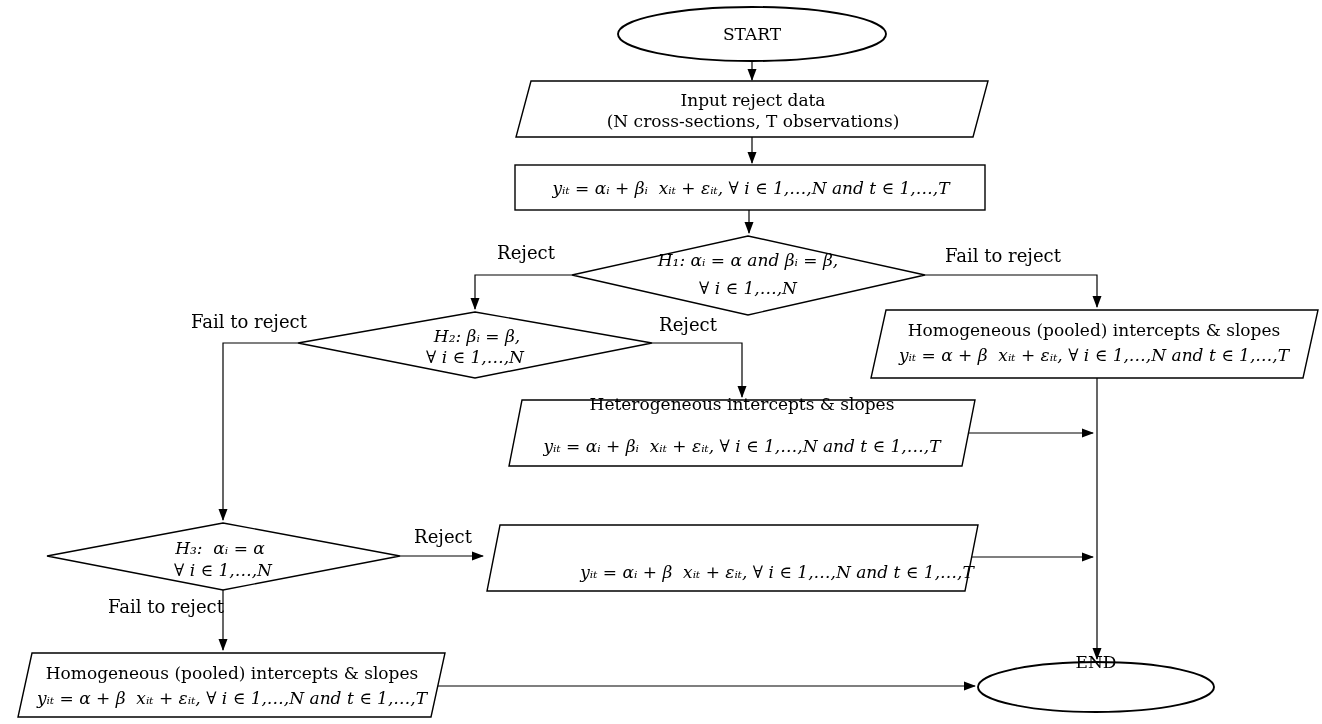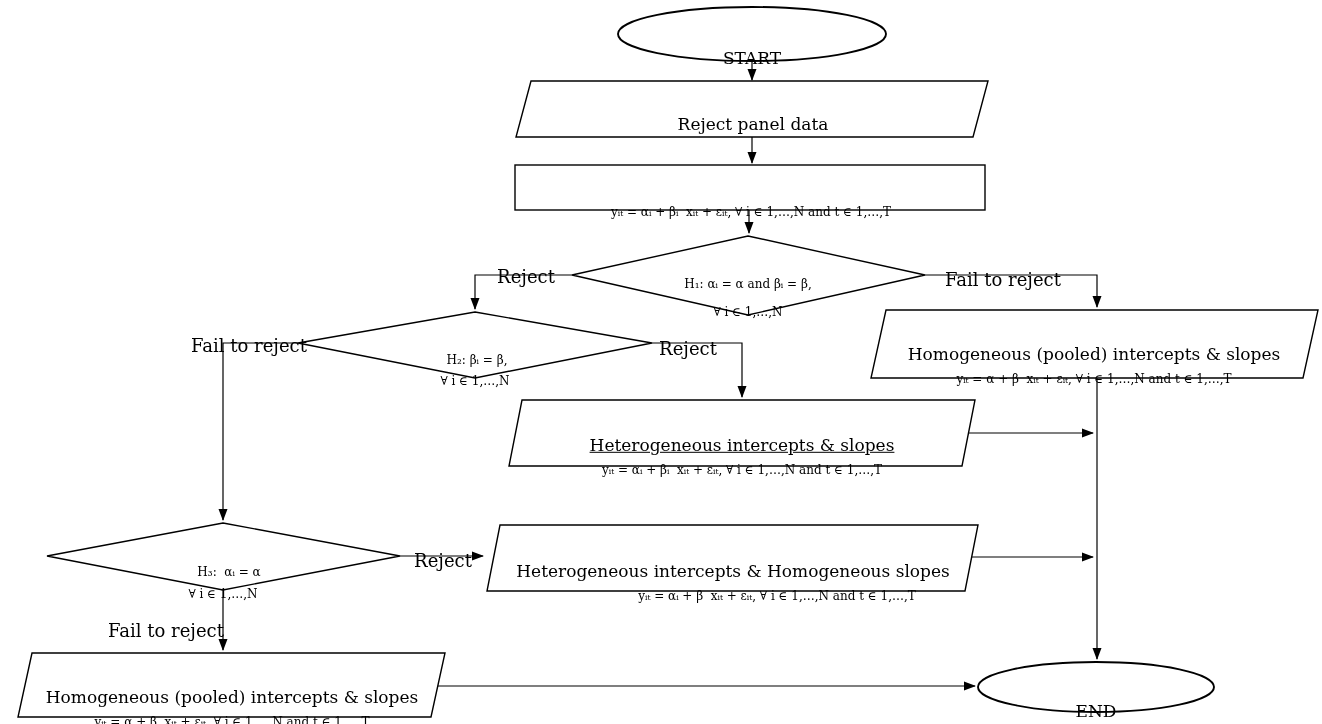--- a/index.html
+++ b/index.html
@@ -4,23 +4,23 @@
 <style>
   html,body{margin:0;padding:0;background:#ffffff;}
   .canvas{
     position:relative;width:1322px;height:724px;background:#ffffff;
     font-family:"DejaVu Serif","Liberation Serif",serif;color:#000;overflow:hidden;
   }
   .layer{position:absolute;left:0;top:0;}
   .shape{fill:#ffffff;stroke:#000000;stroke-width:1.4;}
   .term{stroke-width:1.9;}
   .edge{fill:none;stroke:#000000;stroke-width:1.2;}
-  .t{position:absolute;transform:translate(-50%,-50%);white-space:pre;text-align:center;line-height:1.2;margin-top:24px;}
+  .t{position:absolute;transform:translate(-50%,-50%);white-space:pre;text-align:center;line-height:1.2;}
   .title{font-size:17px;}
-  .eq{font-size:12px;}
+  .eq{font-size:17px;font-style:italic;}
   .lbl{font-size:18px;}
 </style>
 </head>
 <body>
 
 <div class="canvas">
 
   <svg class="layer" width="1322" height="724" viewBox="0 0 1322 724">
     <defs>
       <marker id="arr" viewBox="0 0 12 12" refX="11" refY="6" markerWidth="12" markerHeight="12" markerUnits="userSpaceOnUse" orient="auto">
@@ -50,46 +50,46 @@
     <polygon class="shape" points="475,312 652,343 475,378 298,343"></polygon>
     <polygon class="shape" points="522,400 975,400 962,466 509,466"></polygon>
     <polygon class="shape" points="223,523 400,556 223,590 47,556"></polygon>
     <polygon class="shape" points="500,525 978,525 965,591 487,591"></polygon>
     <polygon class="shape" points="32,653 445,653 431,717 18,717"></polygon>
     <ellipse class="shape term" cx="1096" cy="687" rx="118" ry="25"></ellipse>
   </svg>
 
   <div class="t title" style="left:752px;top:34px;">START</div>
 
-  <div class="t title" style="left:753px;top:100px;">Reject panel data</div>
+  <div class="t title" style="left:753px;top:100px;">Input reject data</div>
+  <div class="t title" style="left:753px;top:121px;">(N cross-sections, T observations)</div>
 
   <div class="t eq" style="left:751px;top:188px;">yᵢₜ = αᵢ + βᵢ  xᵢₜ + εᵢₜ, ∀ i ∈ 1,…,N and t ∈ 1,…,T</div>
 
   <div class="t eq" style="left:748px;top:260px;">H₁: αᵢ = α and βᵢ = β,</div>
   <div class="t eq" style="left:748px;top:288px;">∀ i ∈ 1,…,N</div>
 
   <div class="t eq" style="left:477px;top:336px;">H₂: βᵢ = β,</div>
   <div class="t eq" style="left:475px;top:357px;">∀ i ∈ 1,…,N</div>
 
-  <div class="t eq" style="left:229px;top:548px;text-align:right;">H₃:  αᵢ = α</div>
+  <div class="t eq" style="left:220px;top:548px;text-align:right;">H₃:  αᵢ = α</div>
   <div class="t eq" style="left:223px;top:570px;">∀ i ∈ 1,…,N</div>
 
   <div class="t title" style="left:1094px;top:330px;">Homogeneous (pooled) intercepts &amp; slopes</div>
   <div class="t eq" style="left:1094px;top:355px;">yᵢₜ = α + β  xᵢₜ + εᵢₜ, ∀ i ∈ 1,…,N and t ∈ 1,…,T</div>
 
-  <div class="t title" style="left:742px;top:421px;text-decoration:underline;">Heterogeneous intercepts &amp; slopes</div>
+  <div class="t title" style="left:742px;top:404px;">Heterogeneous intercepts &amp; slopes</div>
   <div class="t eq" style="left:742px;top:446px;">yᵢₜ = αᵢ + βᵢ  xᵢₜ + εᵢₜ, ∀ i ∈ 1,…,N and t ∈ 1,…,T</div>
 
-  <div class="t title" style="left:733px;top:547px;">Heterogeneous intercepts &amp; Homogeneous slopes</div>
   <div class="t eq" style="left:777px;top:572px;">yᵢₜ = αᵢ + β  xᵢₜ + εᵢₜ, ∀ i ∈ 1,…,N and t ∈ 1,…,T</div>
 
   <div class="t title" style="left:232px;top:673px;">Homogeneous (pooled) intercepts &amp; slopes</div>
   <div class="t eq" style="left:232px;top:698px;">yᵢₜ = α + β  xᵢₜ + εᵢₜ, ∀ i ∈ 1,…,N and t ∈ 1,…,T</div>
 
-  <div class="t title" style="left:1096px;top:687px;">END</div>
+  <div class="t title" style="left:1096px;top:662px;">END</div>
 
   <div class="t lbl" style="left:526px;top:253px;">Reject</div>
   <div class="t lbl" style="left:1003px;top:256px;">Fail to reject</div>
   <div class="t lbl" style="left:688px;top:325px;">Reject</div>
   <div class="t lbl" style="left:249px;top:322px;">Fail to reject</div>
   <div class="t lbl" style="left:443px;top:537px;">Reject</div>
   <div class="t lbl" style="left:166px;top:607px;">Fail to reject</div>
 
 </div>
 

